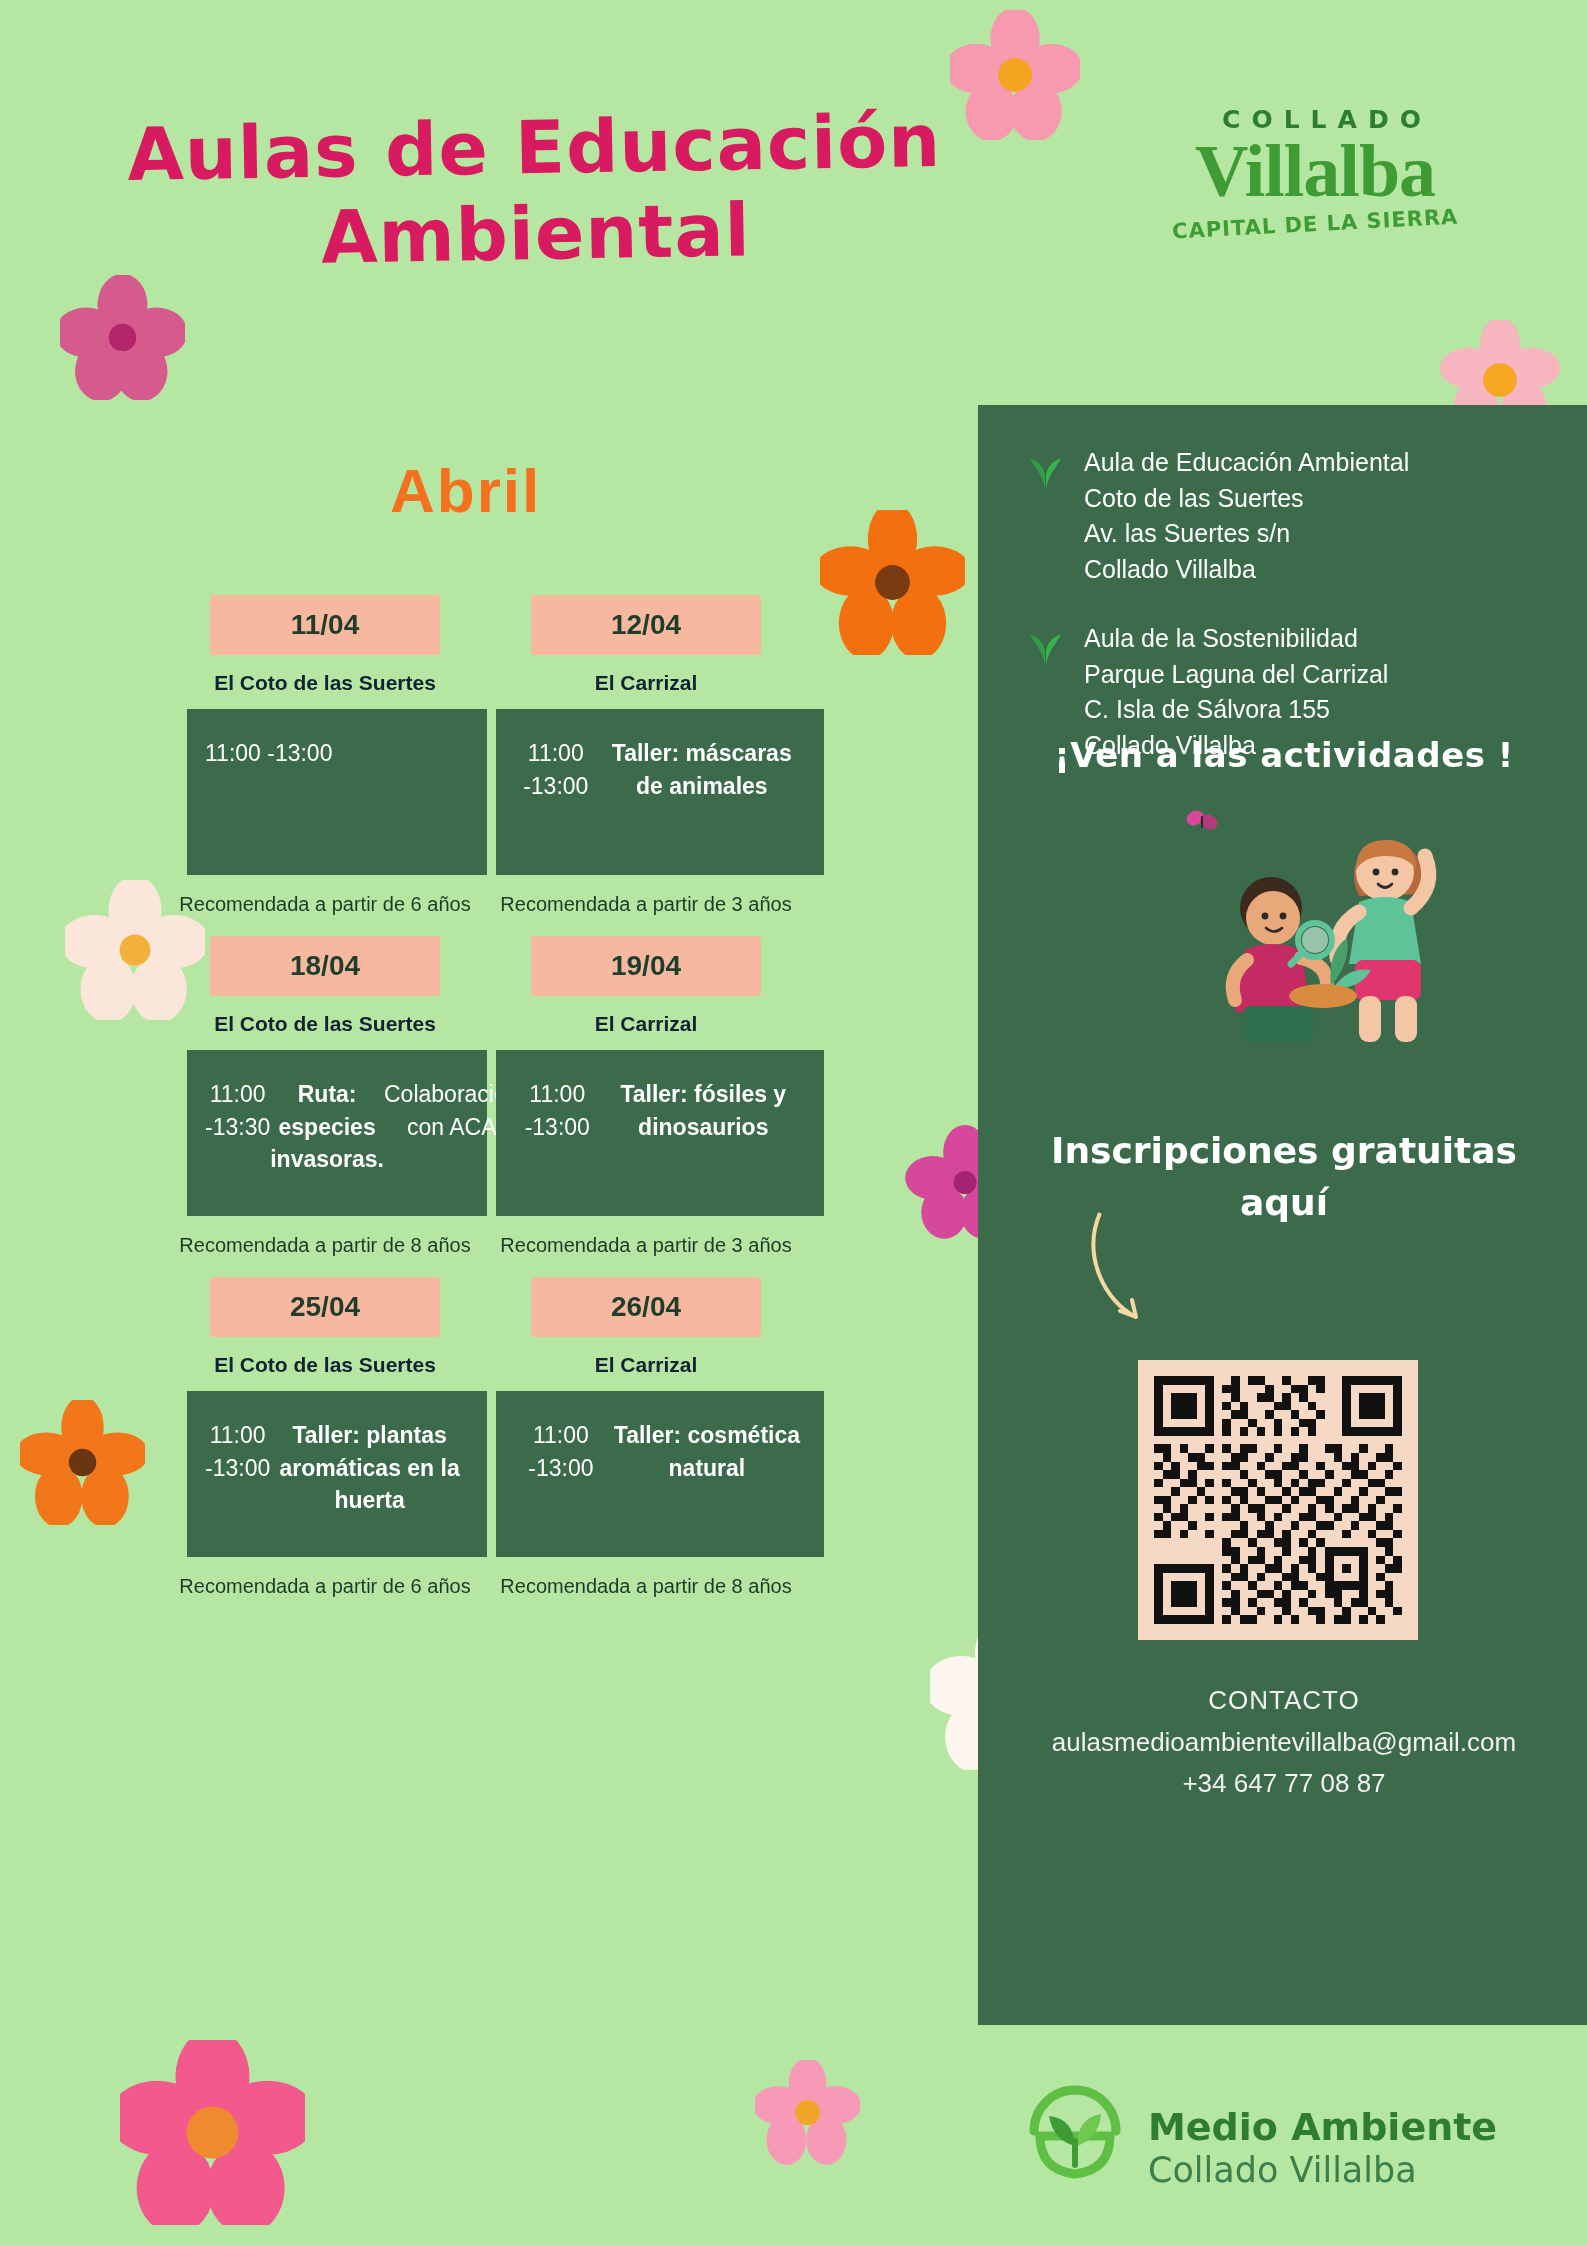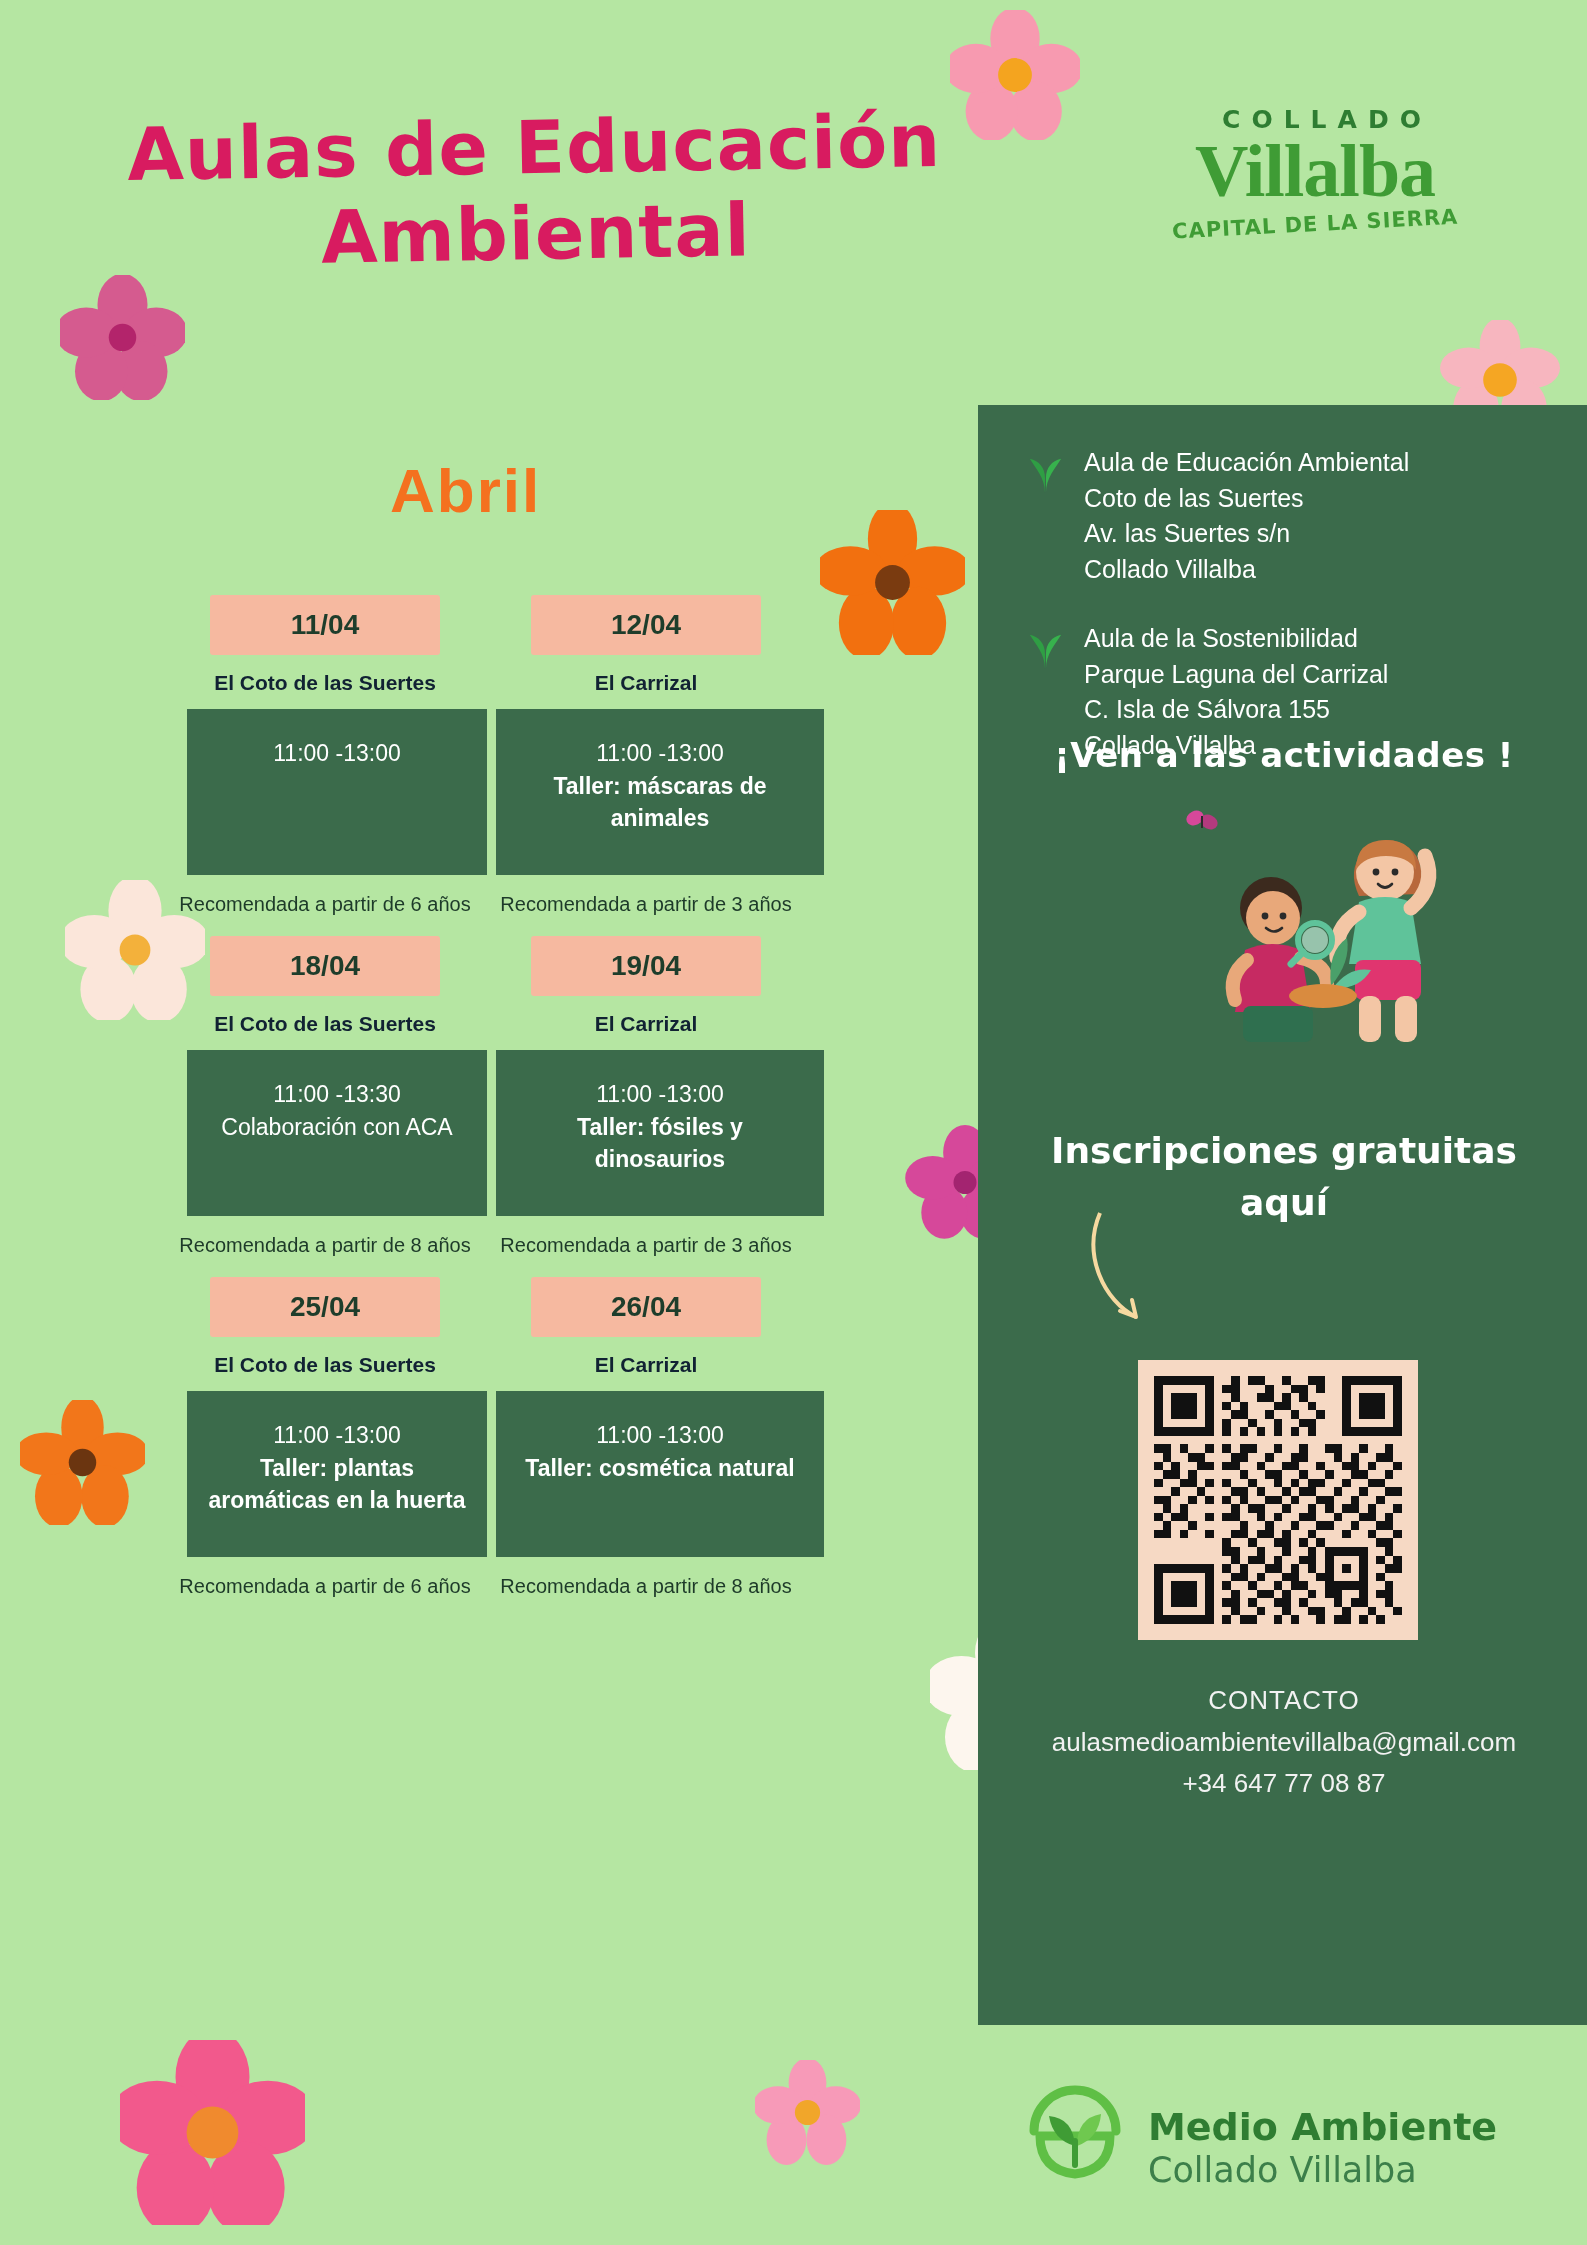--- a/index.html
+++ b/index.html
@@ -67,21 +67,21 @@
   }
   .place{
     text-align:center;font-weight:bold;font-size:21px;color:#123;
     margin-bottom:14px;
   }
   .box{
     background:#3b6b4b;color:#ffffff;
     padding:28px 18px;text-align:center;
     line-height:1.42;font-size:23px;
     min-height:110px;
-    display:flex;flex-direction:column;justify-content:flex-start;
+    display:flex;flex-direction:row;justify-content:space-between;
   }
   .box .t{color:#ffffff;}
   .box .act{font-weight:bold;}
   .rec{
     text-align:center;font-size:20px;color:#1d3a29;
     margin-top:16px;line-height:1.35;
   }
 
   .cell.c1 .box{width:264px;margin-left:12px;}
   .cell.c2 .box{width:292px;}
@@ -315,20 +315,21 @@
         <div class="rec">Recomendada a partir de 3 años</div>
       </div>
     </div>
 
     <div class="row">
       <div class="cell c1">
         <div class="datechip">18/04</div>
         <div class="place">El Coto de las Suertes</div>
         <div class="box">
           <div class="t">11:00 -13:30</div>
+          <div class="act">Ruta: especies invasoras.</div>
           <div class="t">Colaboración con ACA</div>
         </div>
         <div class="rec">Recomendada a partir de 8 años</div>
       </div>
       <div class="cell c2">
         <div class="datechip">19/04</div>
         <div class="place">El Carrizal</div>
         <div class="box">
           <div class="t">11:00 -13:00</div>
           <div class="act">Taller: fósiles y dinosaurios</div>

